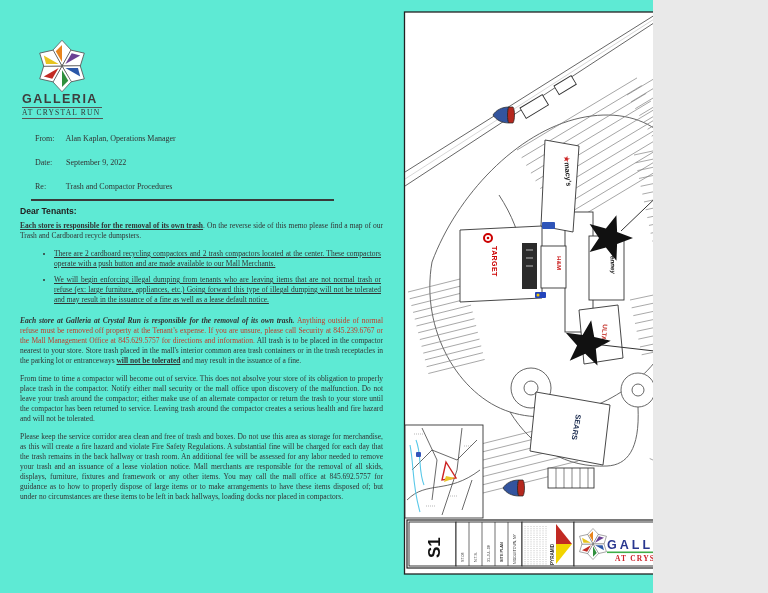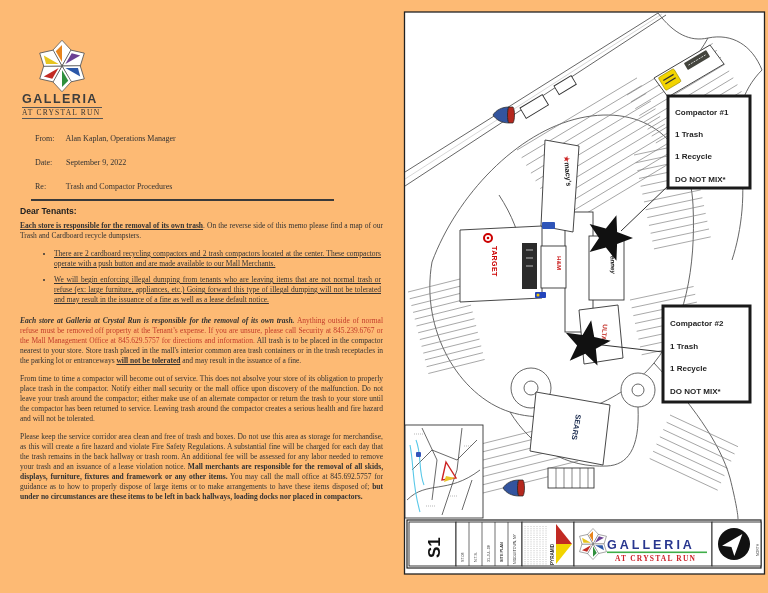--- a/index.html
+++ b/index.html
@@ -1,16 +1,16 @@
 <!DOCTYPE html>
 <html><head>
 <meta charset="utf-8">
 <style>
   html,body{margin:0;padding:0;background:#e9e9e9;}
-  .page{position:relative;width:768px;height:593px;background:#fdba74;overflow:hidden;
+  .page{position:relative;width:653px;height:593px;background:#5eead4;overflow:hidden;
         font-family:"Liberation Serif",serif;color:#2b2b2b;}
   
   .letter{position:absolute;left:20px;top:0;width:363px;}
   .pinwheel-lg{position:absolute;left:14px;top:38px;}
   .wordmark{position:absolute;left:2px;top:92px;font-family:"Liberation Sans",sans-serif;
             font-weight:bold;font-size:12.5px;letter-spacing:1.5px;color:#3d3d3d;
             border-bottom:1.5px solid #555;padding:0 4px 1px 0;}
   .wordmark-sub{position:absolute;left:2px;top:108px;font-size:7.5px;letter-spacing:1.2px;
             color:#333;border-bottom:1px solid #555;padding:0 3px 1px 0;}
   .meta{position:absolute;left:15px;top:134px;font-size:8px;color:#333;}
@@ -21,21 +21,21 @@
               font-weight:bold;font-size:8.6px;color:#222;text-align:right;}
   .body-copy{position:absolute;left:0;top:221px;width:363px;font-size:7.5px;line-height:10px;
              text-align:justify;color:#333;}
   .body-copy p{margin:0 0 8px 0;}
   .bullets{margin:0 0 11px 0;padding-left:34px;text-decoration:underline;}
   .bullets li{margin-bottom:6px;padding-right:2px;}
   .lead-u{font-weight:bold;text-decoration:underline;}
   .bold-u{font-weight:bold;text-decoration:underline;}
   .bold-i{font-weight:bold;font-style:italic;}
   .red{color:#c23b2a;}
-  .b{font-weight:bold;}
+  .b{font-weight:normal;}
   .policy-h{font-weight:bold;margin:12px 0 7px 0 !important;}
   
   .map-page{position:absolute;left:402px;top:0;width:366px;height:585px;}
   svg text{font-family:"Liberation Sans",sans-serif;}
   .serif{font-family:"Liberation Serif",serif;}
 </style>
 </head>
 <body>
 
 <svg width="0" height="0" style="position:absolute" aria-hidden="true">

